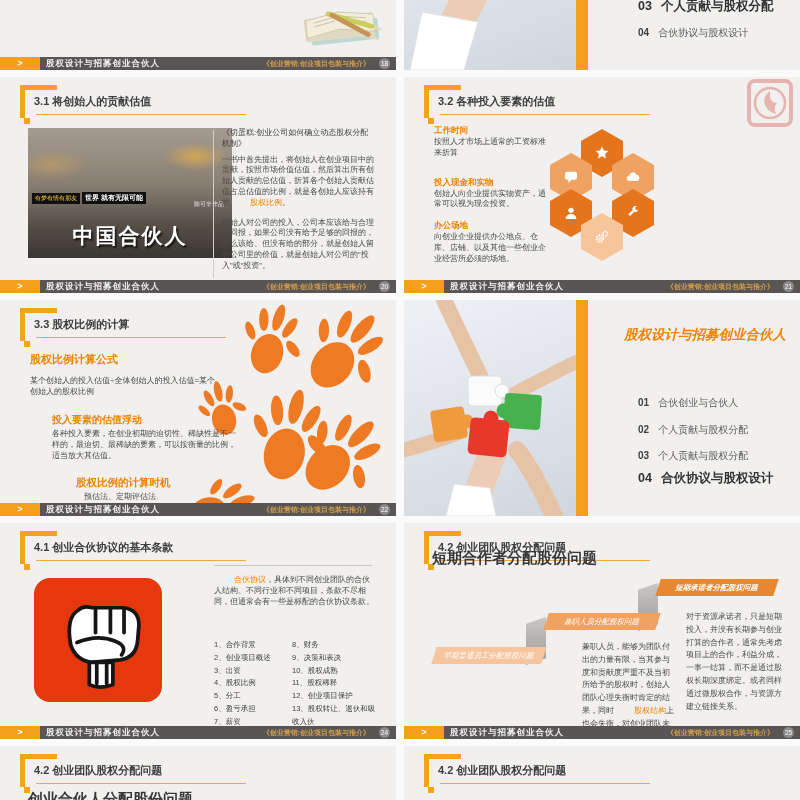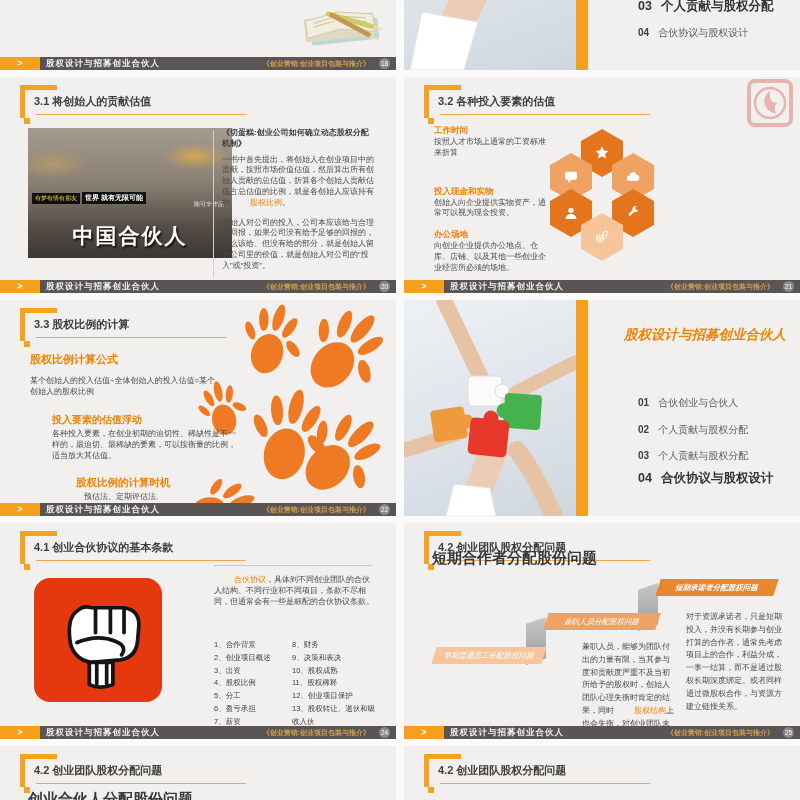--- a/index.html
+++ b/index.html
@@ -134,21 +134,21 @@
           <span class="chipline" style="color:#ffd23f;font-size:6px">有梦有情有朋友</span><span class="chipline" style="color:#fff;font-size:7px;font-weight:bold">世界 就有无限可能</span>
         </div>
         <div style="position:absolute;right:8px;top:72px;color:#e8e8e8;font-size:6px">陈可辛作品</div>
         <div style="position:absolute;left:0;right:0;bottom:8px;text-align:center;color:#fff;font-size:21px;font-weight:bold;
                     letter-spacing:2px;text-shadow:1.5px 1.5px 2px rgba(0,0,0,.8)">中国合伙人</div>
       </div>
 
       <div style="position:absolute;left:213px;top:53px;width:1px;height:148px;background:#d2d0cd"></div>
 
       <div style="position:absolute;left:222px;top:51px;width:152px">
-        <div style="font-size:8px;font-weight:bold;color:#3c3c3c;line-height:1.35">《切蛋糕:创业公司如何确立动态股权分配机制》</div>
+        <div style="font-size:8px;font-weight:normal;color:#3c3c3c;line-height:1.35">《切蛋糕:创业公司如何确立动态股权分配机制》</div>
         <div class="body-txt" style="margin-top:5px"><span>一书中首先提出，将创始人在创业项目中的贡献，按照市场价值估值，然后算出所有创始人贡献的总估值，折算各个创始人贡献估值占总估值的比例，就是各创始人应该持有的</span><span class="hl">股权比例</span><span>。</span></div>
         <div class="body-txt" style="margin-top:9px">创始人对公司的投入，公司本应该给与合理的回报，如果公司没有给予足够的回报的，那么该给、但没有给的部分，就是创始人留在公司里的价值，就是创始人对公司的“投入”或“投资”。</div>
       </div>
 
       <div class="ftr">
         <div class="chv">&gt;</div>
         <div class="ft-title">股权设计与招募创业合伙人</div>
         <div class="ft-course">《创业营销:创业项目包装与推介》</div>
         <div class="ft-page">20</div>
       </div>
@@ -166,21 +166,21 @@
         <rect x="3" y="3" width="42" height="44" rx="6" fill="none" stroke="#e7b3af" stroke-width="4"></rect>
         <circle cx="24" cy="25" r="15" fill="none" stroke="#e7b3af" stroke-width="2.5"></circle>
         <path d="M24 13 q-9 7 -4 16 q3 5 10 7 q-3-7 1-11 q-7 0 -7-7 q0-3 0-5 z" fill="#e7b3af"></path>
       </svg>
 
       <div style="position:absolute;left:30px;top:48px;width:112px">
         <div>
           <div class="otitle" style="font-size:8.5px">工作时间</div>
           <div class="body-txt">按照人才市场上通常的工资标准来折算</div>
         </div>
-        <div style="margin-top:27px">
+        <div style="margin-top:18px">
           <div class="otitle" style="font-size:8.5px">投入现金和实物</div>
           <div class="body-txt">创始人向企业提供实物资产，通常可以视为现金投资。</div>
         </div>
         <div style="margin-top:10px">
           <div class="otitle" style="font-size:8.5px">办公场地</div>
           <div class="body-txt">向创业企业提供办公地点、仓库、店铺、以及其他一些创业企业经营所必须的场地。</div>
         </div>
       </div>
 
       <div class="hx dk" style="left:177px;top:52px">

